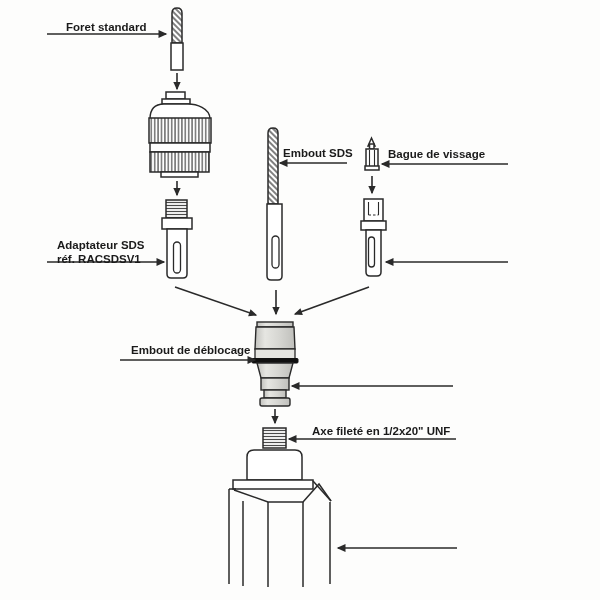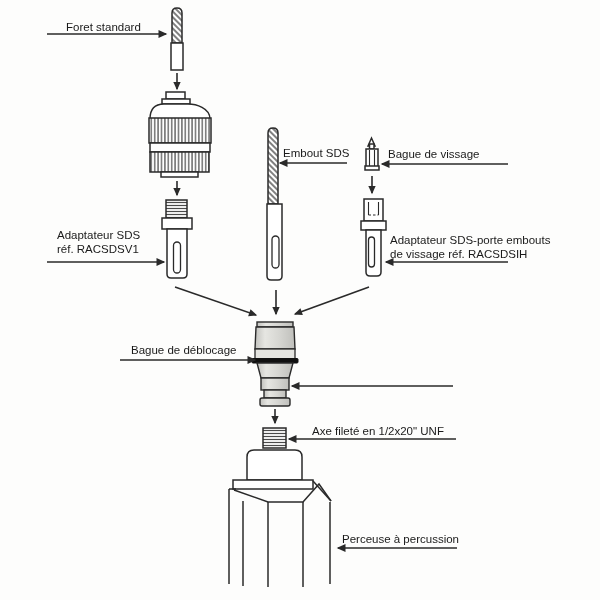--- a/index.html
+++ b/index.html
@@ -1,21 +1,21 @@
 <!DOCTYPE html>
 <html style="--line: #2a2a2a; --text: #1a1a1a; --metal_band: #e4e4e0; --ring: #101010;"><head>
 <meta charset="utf-8">
 <style>
   html,body{margin:0;padding:0;background:#ffffff;}
   .stage{
     position:relative;width:600px;height:600px;background:#fdfdfc;overflow:hidden;
     font-family:"Liberation Sans", sans-serif;
   }
   .lbl{
-    position:absolute;font-weight:normal;font-size:11.5px;line-height:12.5px;
+    position:absolute;font-weight:bold;font-size:11.5px;line-height:12.5px;
     color:var(--text,#1a1a1a);white-space:nowrap;letter-spacing:0px;
   }
   .lbl.two div{line-height:14px;}
   svg{position:absolute;left:0;top:0;}
   .ol{fill:#ffffff;stroke:var(--line,#2a2a2a);stroke-width:1.5;}
   .ln{fill:none;stroke:var(--line,#2a2a2a);stroke-width:1.5;}
   .thin{fill:none;stroke:var(--line,#2a2a2a);stroke-width:1.1;}
   .dash{fill:none;stroke:var(--line,#2a2a2a);stroke-width:1.1;stroke-dasharray:2.5 2;}
   .slot{fill:#ffffff;stroke:var(--line,#2a2a2a);stroke-width:1.3;}
   .hatchfill{fill:url(#hatch);stroke:var(--line,#2a2a2a);stroke-width:1.5;}
@@ -146,27 +146,22 @@
     <path class="lbl-arrow" d="M120,360 L255,360"></path>
     <path class="lbl-arrow" d="M453,386 L292,386"></path>
     <path class="lbl-arrow" d="M456,439 L289,439"></path>
     <path class="lbl-arrow" d="M457,548 L338,548"></path>
   </svg>
 
   <div class="lbl" style="left:66px;top:21px">Foret standard</div>
   <div class="lbl" style="left:283px;top:147px">Embout SDS</div>
   <div class="lbl" style="left:388px;top:148px">Bague de vissage</div>
 
-  <div class="lbl two" style="left:57px;top:228px">
+  <div class="lbl two" style="left:57px;top:238px">
     <div>Adaptateur SDS</div>
     <div>réf. RACSDSV1</div>
   </div>
 
-  <div class="lbl two" style="left:390px;top:233px">
-    <div>Adaptateur SDS-porte embouts</div>
-    <div>de vissage réf. RACSDSIH</div>
-  </div>
 
-  <div class="lbl" style="left:131px;top:344px">Bague de déblocage</div>
+  <div class="lbl" style="left:131px;top:344px">Embout de déblocage</div>
   <div class="lbl" style="left:312px;top:425px">Axe fileté en 1/2x20" UNF</div>
-  <div class="lbl" style="left:342px;top:533px">Perceuse à percussion</div>
 
 </div>
 
 </body></html>

